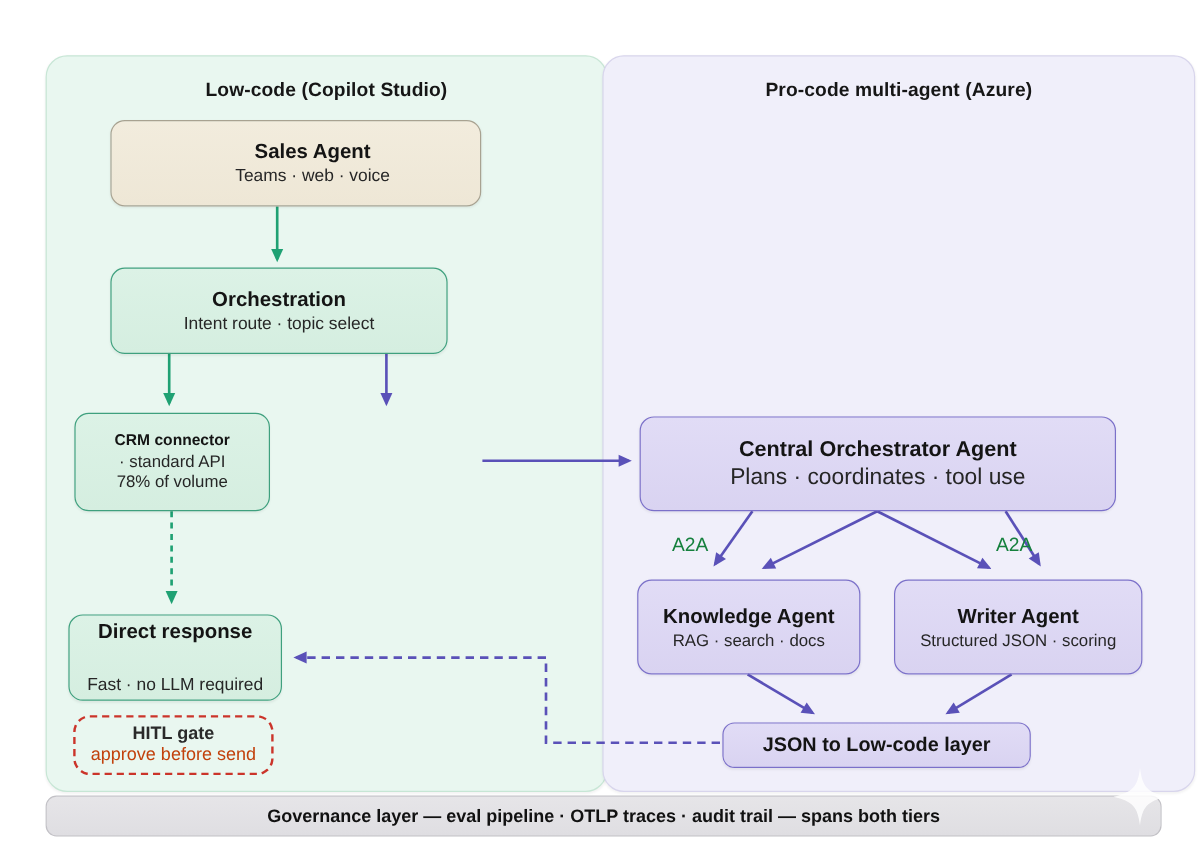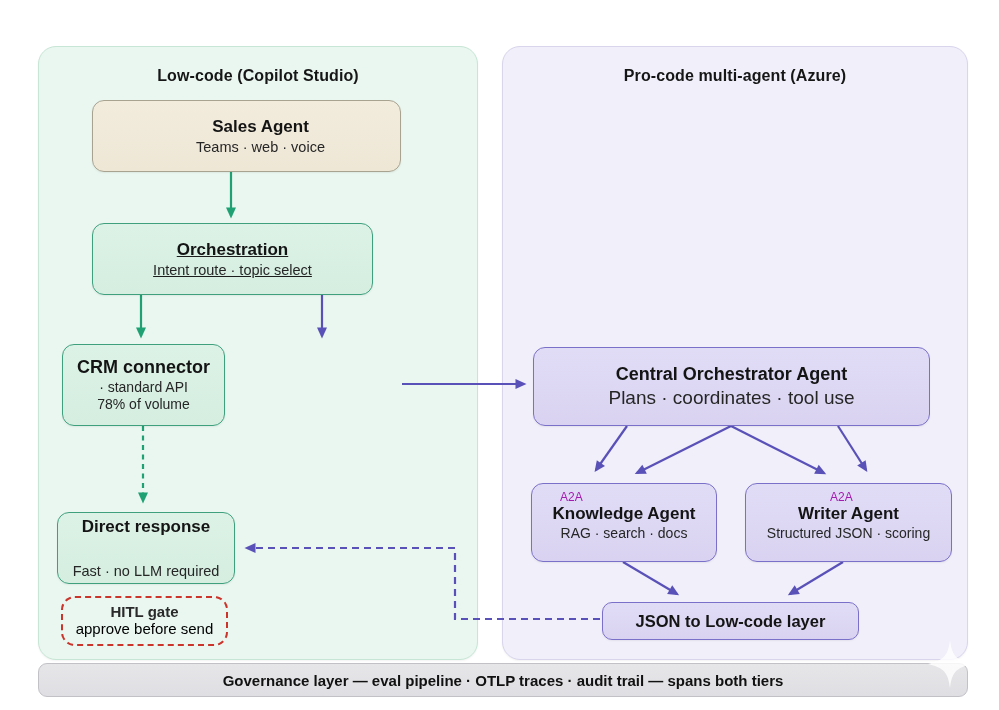--- a/index.html
+++ b/index.html
@@ -1,60 +1,60 @@
 <!DOCTYPE html>
 <html><head>
 <meta charset="utf-8">
 <style>
   html,body{margin:0;padding:0;background:#ffffff;}
   .canvas{
     position:relative;width:999px;height:710px;background:#ffffff;overflow:hidden;
     font-family:"Liberation Sans", sans-serif;color:#1c1c1c;
   }
-  .panel{position:absolute;border-radius:18px;box-shadow:0 1px 2px rgba(0,0,0,0.05);}
+  .panel{position:absolute;border-radius:18px;box-shadow:0 1px 2px rgba(0,0,0,0.05);padding-left:28px;}
   .panel-green{left:38px;top:46px;width:438px;height:612px;background:#e9f7f0;border:1px solid #c7e6d5;}
   .panel-purple{left:502px;top:46px;width:464px;height:612px;background:#f0effa;border:1px solid #d8d5ec;}
   .panel-title{
     position:absolute;top:20px;left:0;width:100%;text-align:center;
     font-size:16px;font-weight:700;color:#161616;letter-spacing:.1px;
   }
   .node{
     position:absolute;border-radius:12px;display:flex;flex-direction:column;
     align-items:center;justify-content:center;text-align:center;line-height:1.25;
     box-shadow:0 1px 2px rgba(0,0,0,0.06);
   }
   .node .t{font-size:17px;font-weight:700;color:#141414;}
   .node .s{font-size:14.5px;color:#262626;margin-top:1px;}
   .node-beige{background:linear-gradient(180deg,#f2ecdd,#eee7d6);border:1.5px solid #a8a291;}
   .node-green{background:linear-gradient(180deg,#dcf2e6,#d5eee0);border:1.5px solid #3fa07e;}
   .node-purple{background:linear-gradient(180deg,#e1dcf6,#d9d3f1);border:1.5px solid #7b70c9;}
   .node-sales{left:92px;top:100px;width:279px;height:70px;padding-left:28px;}
-  .node-orch{left:92px;top:223px;width:279px;height:70px;text-decoration:underline;}
+  .node-orch{left:92px;top:223px;width:279px;height:70px;}
   .node-crm{left:62px;top:344px;width:161px;height:80px;}
-  .node-crm .t{font-size:18px;}
+  .node-crm .t{font-size:13px;}
   .node-crm .s{font-size:14px;margin-top:0;}
   .node-http{left:240px;top:344px;width:161px;height:78px;}
   .node-direct{left:57px;top:512px;width:176px;height:70px;gap:24px;}
   .node-direct .s{font-size:14.5px;}
   .node-hitl{
     left:61px;top:596px;width:163px;height:46px;background:transparent;
     border:2px dashed #cb342a;border-radius:14px;box-shadow:none;line-height:1.12;text-align:center;
   }
   .node-hitl .t{font-size:15px;font-weight:700;color:#2a2a2a;}
-  .node-hitl .s{font-size:15px;color:#000000;margin-top:0;white-space:nowrap;}
+  .node-hitl .s{font-size:15px;color:#c2410c;margin-top:0;white-space:nowrap;}
   .node-central{left:533px;top:347px;width:395px;height:77px;}
   .node-central .t{font-size:18px;}
   .node-central .s{font-size:19px;}
   .node-knowledge{left:531px;top:483px;width:184px;height:77px;}
   .node-writer{left:745px;top:483px;width:205px;height:77px;}
   .node-writer .s,.node-knowledge .s{font-size:14px;}
   .node-json{left:602px;top:602px;width:255px;height:36px;border-radius:10px;}
   .node-json .t{font-size:16.5px;}
   .edge-label{
-    position:absolute;font-size:12px;color:#a21caf;background:transparent;margin-top:44px;
+    position:absolute;font-size:16px;color:#15803d;background:transparent;
   }
   .edges{position:absolute;left:0;top:0;width:999px;height:710px;pointer-events:none;}
   .governance{
     position:absolute;left:38px;top:663px;width:928px;height:32px;
     background:linear-gradient(180deg,#e6e5e8,#dfdee2);border:1px solid #c2c1c6;border-radius:9px;
     display:flex;align-items:center;justify-content:center;
     font-size:15px;font-weight:700;color:#111;
   }
   .sparkle{position:absolute;left:924px;top:638px;width:52px;height:52px;opacity:.85;}
 </style>

